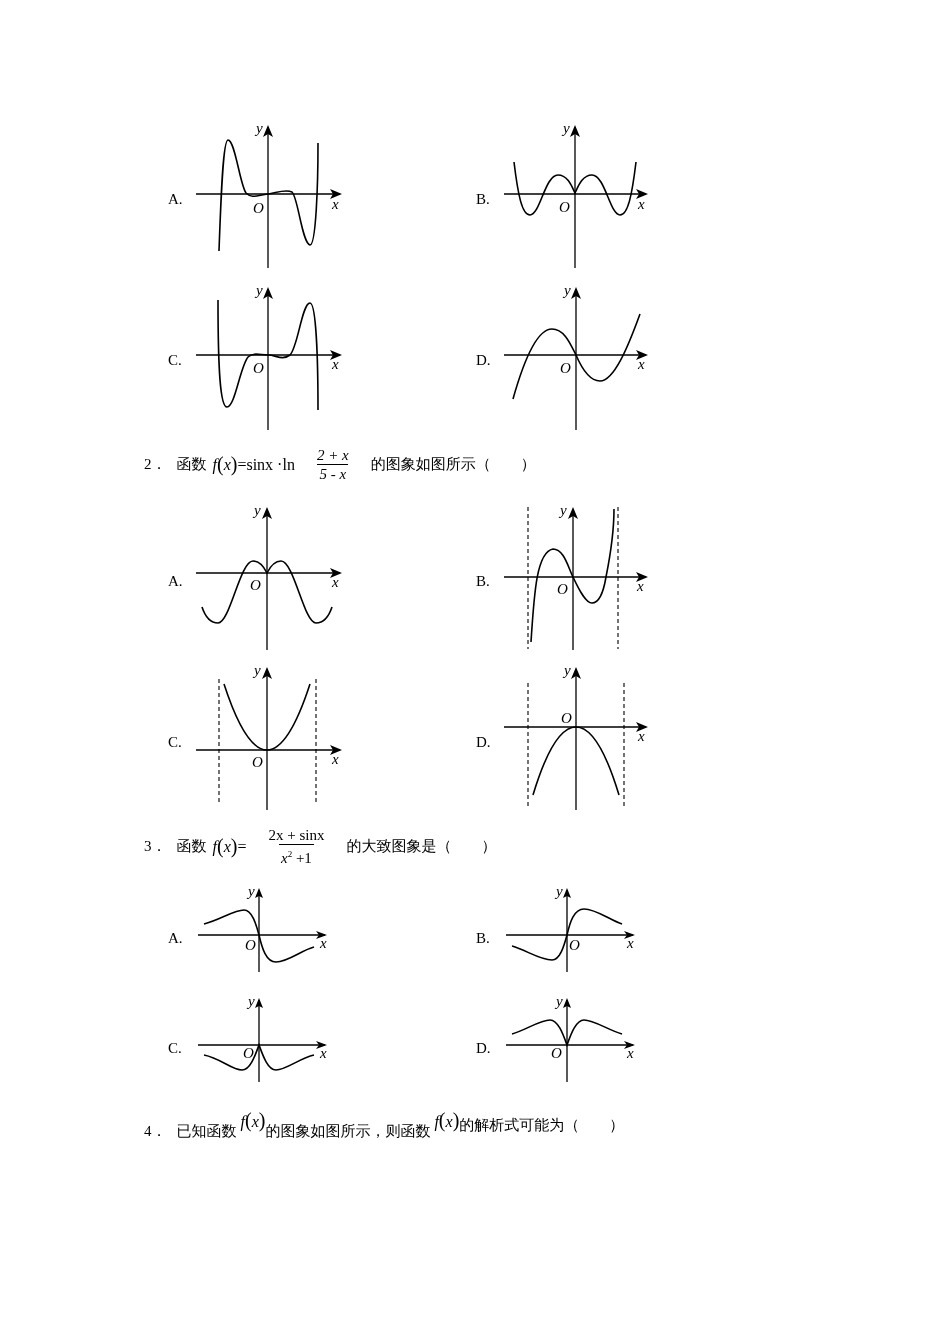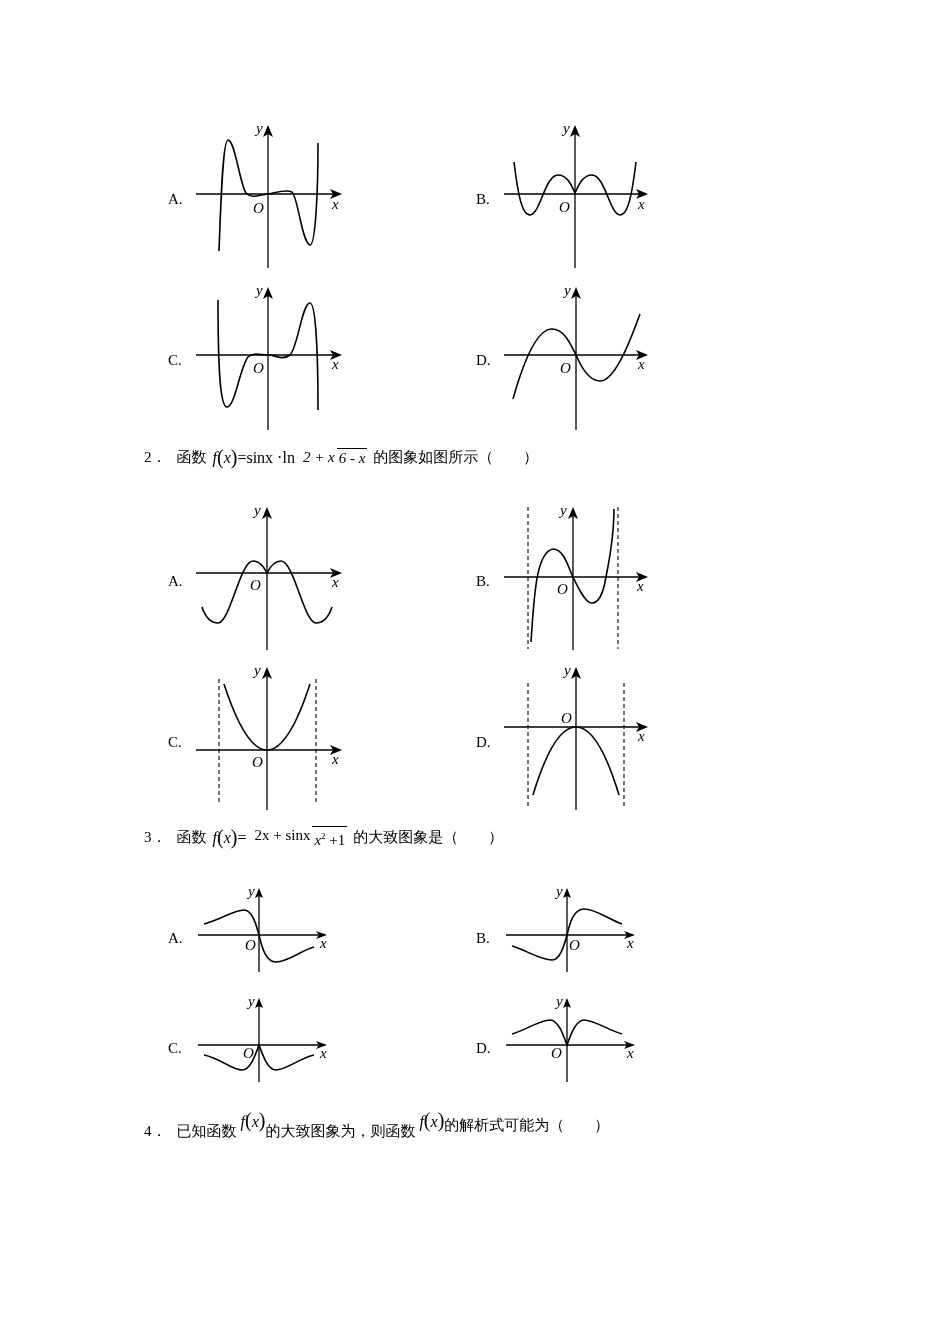--- a/index.html
+++ b/index.html
@@ -9,21 +9,21 @@
   .graph { position:absolute; overflow:visible; }
   .graph path.curve { fill:none; stroke:#000; stroke-width:1.6; }
   .graph line.axis { stroke:#000; stroke-width:1.3; }
   .graph line.asym { stroke:#000; stroke-width:1.1; stroke-dasharray:4,3; }
   .graph text { font-family:"Liberation Serif",serif; font-style:italic; font-size:15px; fill:#000; }
   .q { position:absolute; font-size:15px; white-space:nowrap; display:flex; align-items:center; }
   .q .num { font-family:"Liberation Serif",serif; margin-right:10px; }
   .q .cn { font-family:Liberation Serif, serif; font-size:15px; }
   .math { font-family:"Liberation Serif",serif; font-size:16px; }
   .it { font-style:italic; }
-  .frac { display:inline-flex; align-items:flex-start; vertical-align:middle; margin:0 6px; }
+  .frac { display:inline-flex; flex-direction:column; align-items:center; vertical-align:middle; margin:0 20px; }
   .frac .n { padding:0 2px; line-height:18px; font-family:"Liberation Serif",serif; font-size:15px; }
   .frac .d { padding:0 2px; line-height:18px; border-top:1px solid #000; font-family:"Liberation Serif",serif; font-size:15px; }
   .paren { font-size:20px; font-family:"Liberation Serif",serif; }
   sup { font-size:9px; }
 </style>
 </head>
 <body>
 
 <span class="opt-label" style="left:168px;top:191px;">A.</span>
 <svg class="graph" style="left:190px;top:115px;" width="170" height="160" viewBox="0 0 170 160">
@@ -76,21 +76,21 @@
 <div class="q" style="left:144px;top:446px;">
   <span class="num">2．</span>
   <span class="cn">函数</span>
   <span class="math it" style="margin-left:6px;">f</span>
   <span class="paren">(</span>
     <span class="math it">x</span>
     <span class="paren">)</span>
   <span class="math">=sinx ·ln</span>
   <span class="frac">
     <span class="n it">2 + x</span>
-    <span class="d it">6 - x</span>
+    <span class="d it">5 - x</span>
   </span>
   <span class="cn">的图象如图所示（　　）</span>
 </div>
 
 <span class="opt-label" style="left:168px;top:573px;">A.</span>
 <svg class="graph" style="left:190px;top:497px;" width="170" height="160" viewBox="0 0 170 160">
   <line class="axis" x1="6" y1="76" x2="150" y2="76"></line>
   <polygon points="152,76 140,71 143,76 140,81" fill="#000"></polygon>
   <line class="axis" x1="77" y1="153" x2="77" y2="12"></line>
   <polygon points="77,10 72,22 77,19 82,22" fill="#000"></polygon>
@@ -204,18 +204,18 @@
   <text x="51" y="68">O</text>
   <path class="curve" d="M12,44 C26,40 40,30 50,30 C58,30 63,44 67,55 C71,44 76,30 84,30 C94,30 108,40 122,44"></path>
 </svg>
 
 <div class="q" style="left:144px;top:1110px;">
   <span class="num" style="margin-top:12px;">4．</span>
   <span class="cn" style="margin-top:12px;text-align:center;">已知函数</span>
   <span style="margin-top:-10px;margin-left:4px;">
     <span class="math it">f</span><span class="paren">(</span><span class="math it">x</span><span class="paren">)</span>
   </span>
-  <span class="cn" style="margin-top:12px;">的大致图象为，则函数</span>
+  <span class="cn" style="margin-top:12px;">的图象如图所示，则函数</span>
   <span style="margin-top:-10px;margin-left:4px;">
     <span class="math it">f</span><span class="paren">(</span><span class="math it">x</span><span class="paren">)</span>
   </span>
   <span class="cn" style="">的解析式可能为（　　）</span>
 </div>
 
 </body></html>

